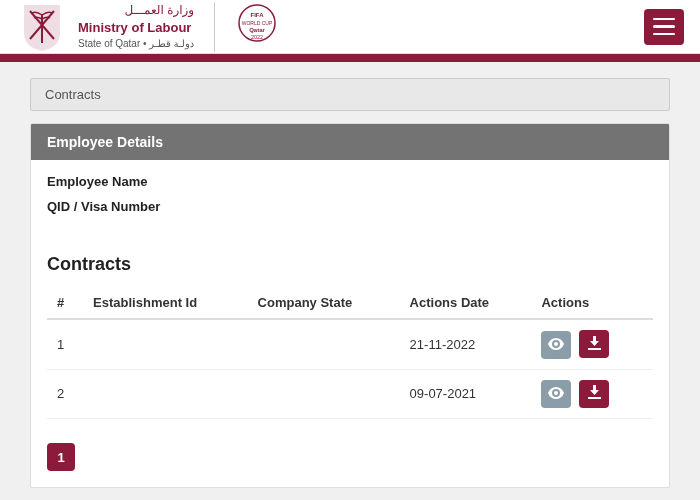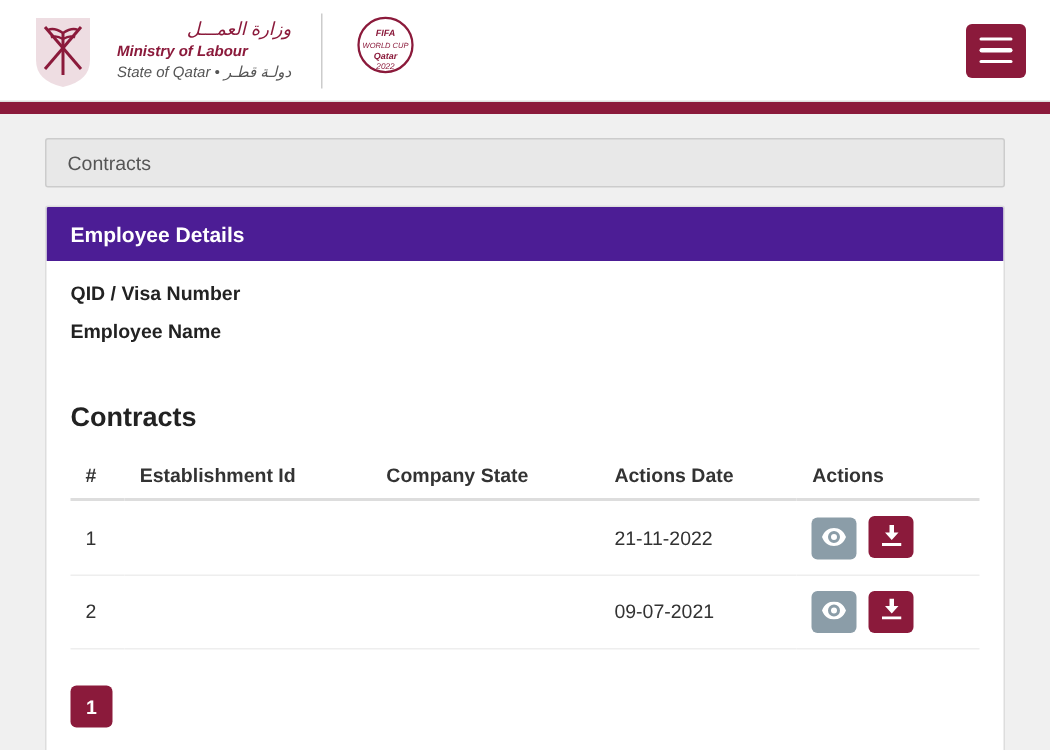--- a/index.html
+++ b/index.html
@@ -9,42 +9,41 @@
       width: 700px;
       height: 500px;
       overflow: hidden;
       font-size: 13px;
       color: #222;
     }
 
     
     .header {
       background: #fff;
-      height: 68px;
+      height: 54px;
       display: flex;
       align-items: center;
       justify-content: space-between;
       padding: 0 16px;
       border-bottom: 1px solid #ddd;
-      font-style: italic;
     }
     .header-logo {
       display: flex;
       align-items: center;
       gap: 10px;
     }
     .logo-text {
       display: flex;
       flex-direction: column;
       font-size: 10px;
       color: #333;
       line-height: 1.4;
     }
     .logo-text .mol-title {
-      font-size: 10px;
+      font-size: 13px;
       font-weight: bold;
       color: #8b1a3b;
     }
     .logo-arabic {
       font-size: 12px;
       color: #8b1a3b;
       text-align: right;
     }
     .logo-divider {
       width: 1px;
@@ -99,21 +98,21 @@
 
     
     .card {
       background: #fff;
       border: 1px solid #ddd;
       border-radius: 2px;
       overflow: hidden;
     }
 
     .card-header {
-      background: #4c1d95;
+      background: #737373;
       color: #fff;
       padding: 10px 16px;
       font-size: 14px;
       font-weight: bold;
     }
 
     .card-body {
       padding: 14px 16px;
     }
 
@@ -261,24 +260,24 @@
   <div class="breadcrumb-bar">
     <span>Contracts</span>
   </div>
 
   <div class="card">
     <div class="card-header">
       <span>Employee Details</span>
     </div>
     <div class="card-body">
       <div class="field-row">
-        <span class="field-label">QID / Visa Number</span>
+        <span class="field-label">Employee Name</span>
       </div>
       <div class="field-row">
-        <span class="field-label">Employee Name</span>
+        <span class="field-label">QID / Visa Number</span>
       </div>
     </div>
 
     <div class="contracts-section">
       <div class="contracts-title">Contracts</div>
 
       <table>
         <thead>
           <tr>
             <th>#</th>

